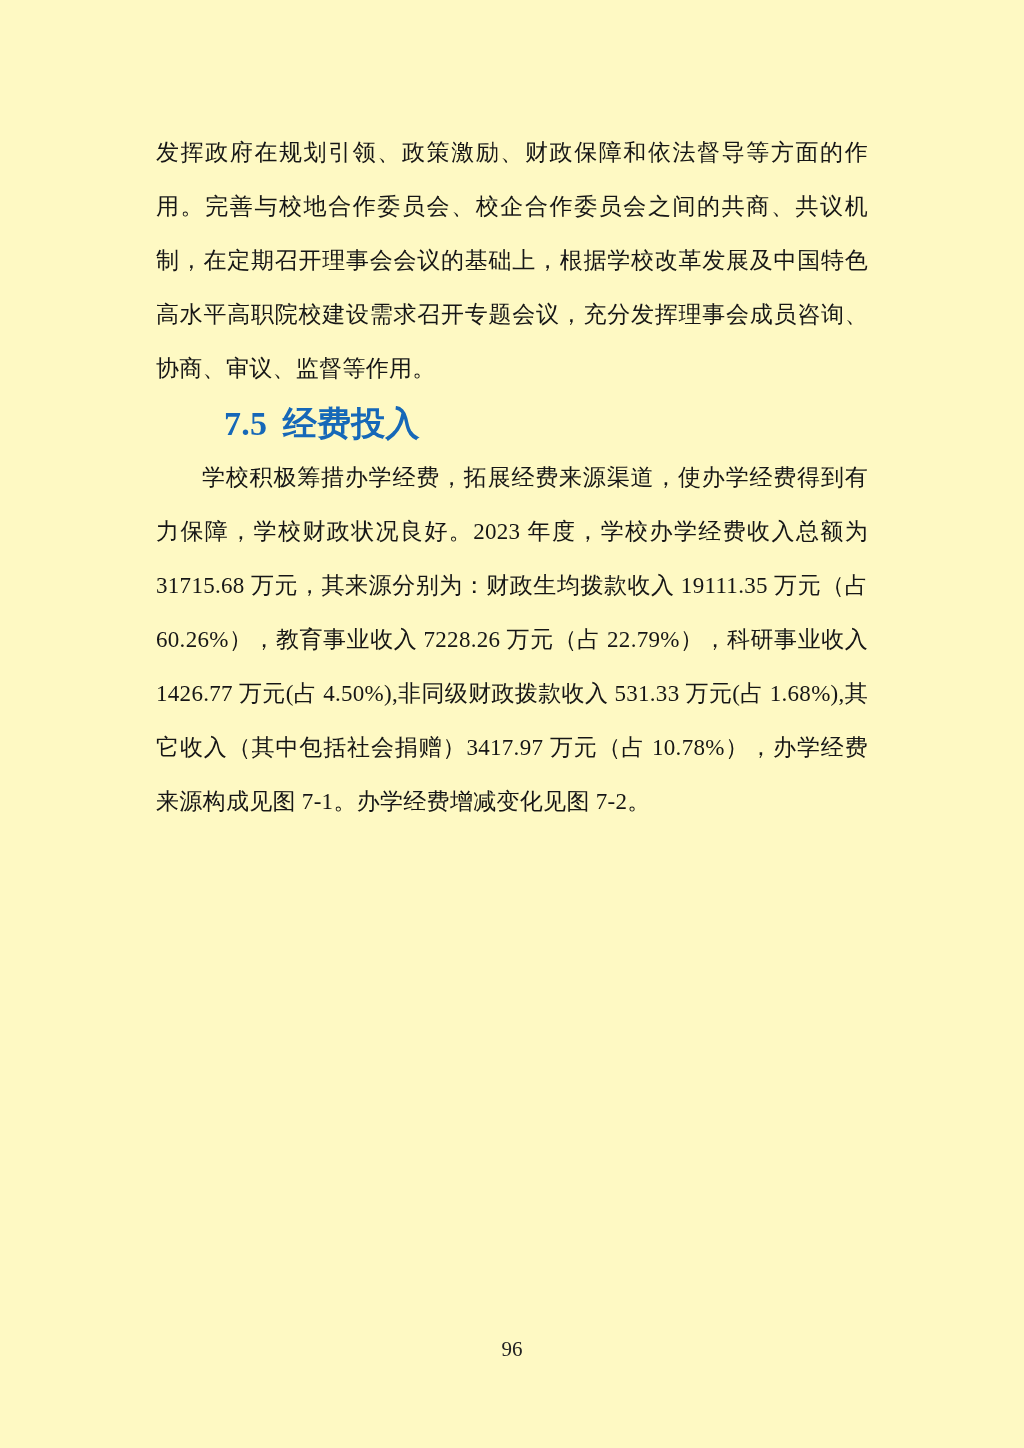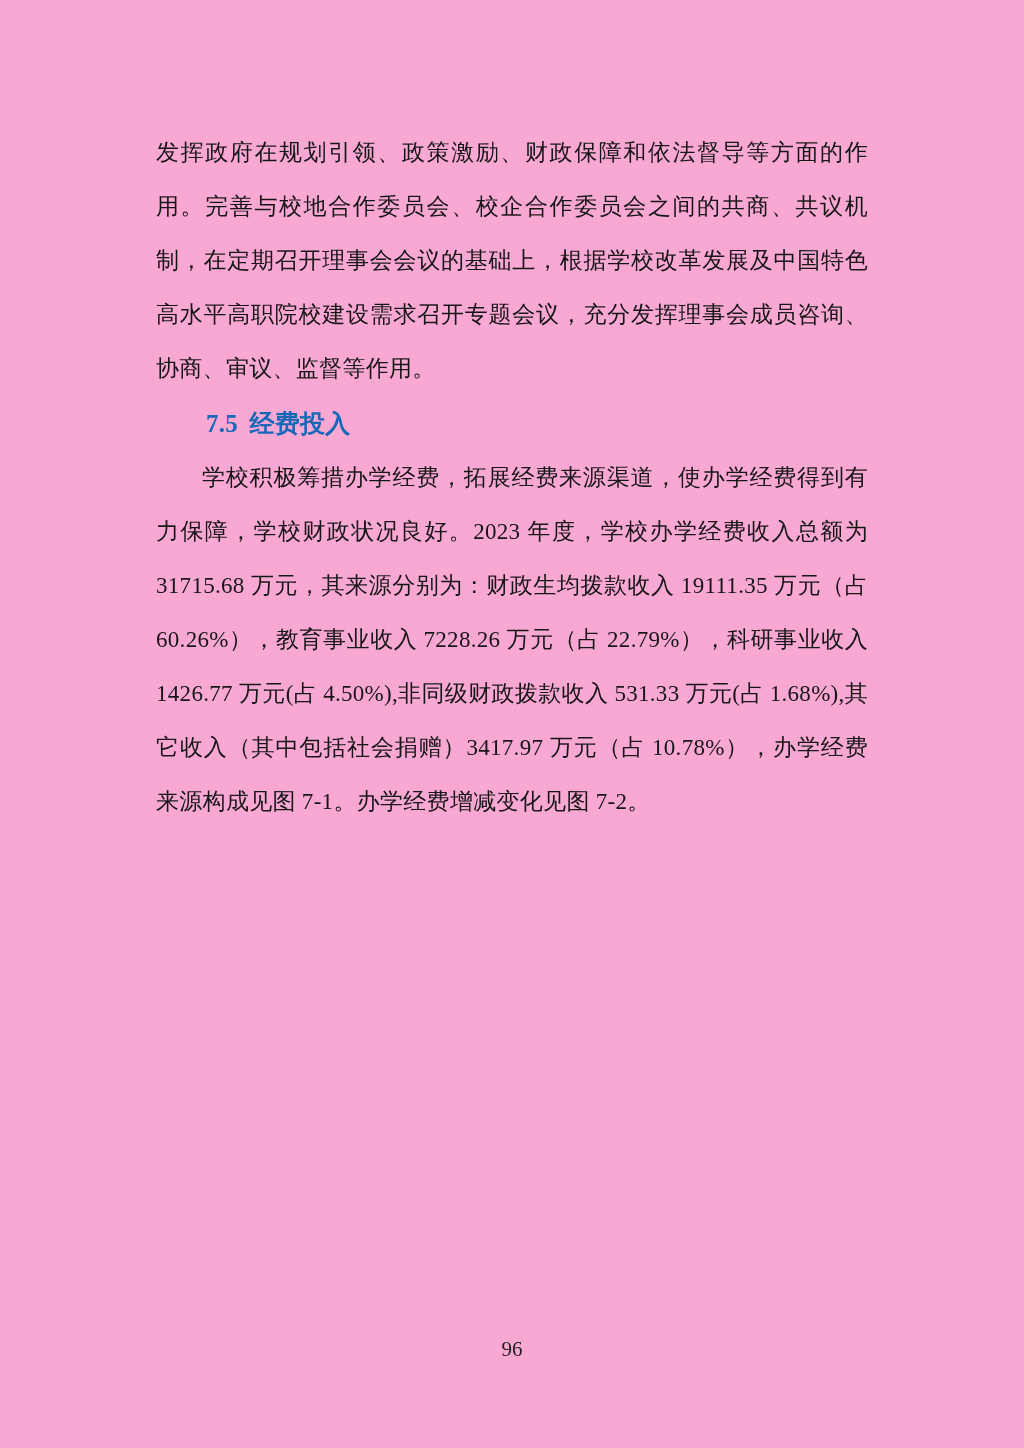--- a/index.html
+++ b/index.html
@@ -6,36 +6,36 @@
   html, body {
     width: 1024px; height: 1448px;
     background: #ffffff;
     overflow: hidden;
     font-family: "Liberation Serif", "DejaVu Serif", serif;
     color: #161616;
   }
   .page {
     position: relative;
     width: 1024px; height: 1448px;
-    background: #f9a8d4;
+    background: #fef9c3;
   }
   .content {
     position: absolute;
     left: 156px; top: 126px;
     width: 712px;
     font-size: 23px;
     line-height: 54px;
     text-align: justify;
     letter-spacing: 0.3px;
   }
   .para { margin: 0; }
   .para.indent { text-indent: 2em; }
   .bold-lead { font-weight: bold; }
   .section-heading {
-    font-size: 25px;
+    font-size: 34px;
     line-height: 54px;
     font-weight: bold;
     color: #1668b8;
     text-align: left;
     text-indent: 2em;
   }
   .section-heading .h-num {
     font-family: "Liberation Serif", "DejaVu Serif", serif;
     margin-right: 0.45em;
   }

